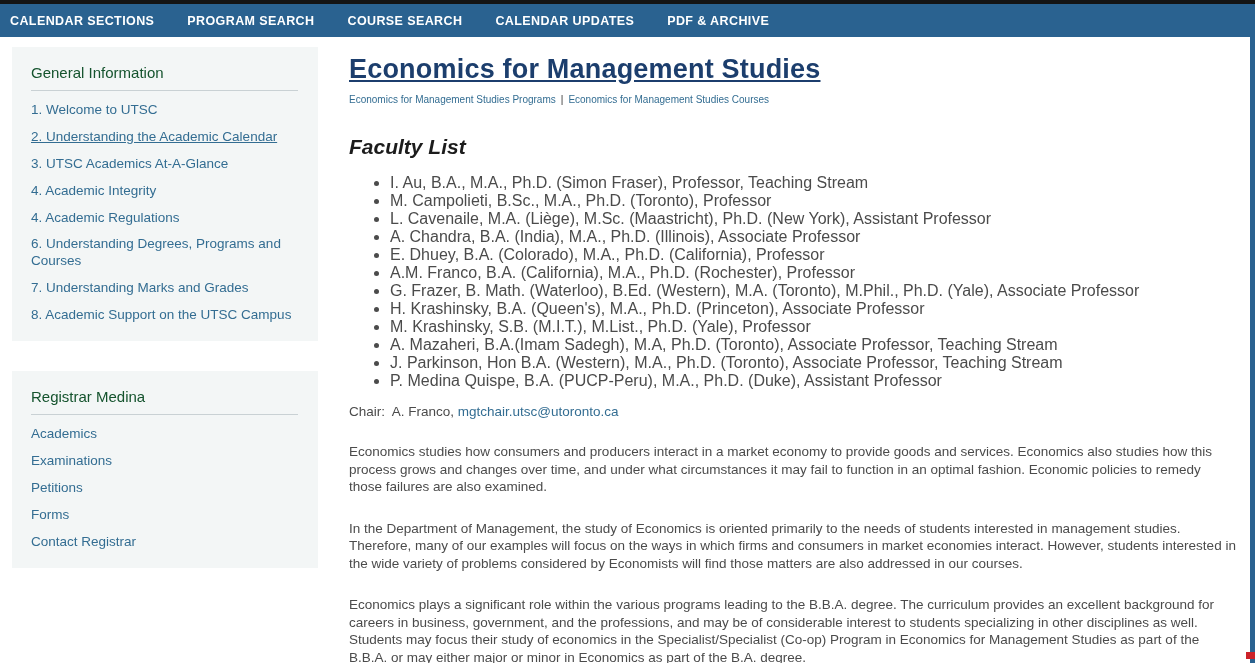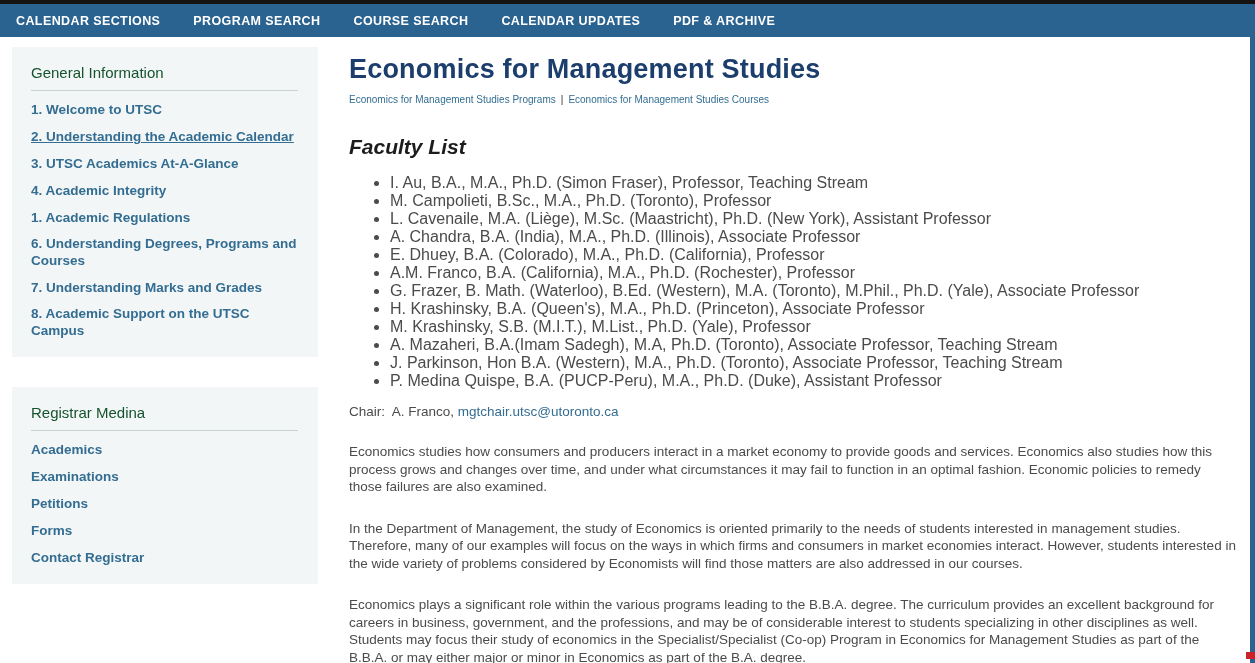--- a/index.html
+++ b/index.html
@@ -13,47 +13,47 @@
   *{box-sizing:border-box;}
   html,body{margin:0;padding:0;}
   body{
     width:1255px;height:663px;overflow:hidden;position:relative;
     background:#ffffff;
     font-family:"Liberation Sans", sans-serif;
   }
   .top-strip{height:4px;background:#141414;width:100%;}
   .navbar{
     height:33px;background:var(--nav-bg,#2a6290);
-    display:flex;align-items:center;padding-left:16px;
+    display:flex;align-items:center;padding-left:10px;
   }
   .nav-item{
     color:#ffffff;font-size:12.5px;font-weight:bold;letter-spacing:.4px;
     text-decoration:none;margin-right:33px;white-space:nowrap;cursor:pointer;
   }
   .page{display:flex;align-items:flex-start;}
   .sidebar{width:306px;flex-shrink:0;margin:10px 0 0 12px;}
   .side-box{
     background:var(--side-bg,#f3f6f6);
     padding:17px 20px 18px 19px;margin-bottom:30px;
   }
   .side-title{
     font-size:15px;font-weight:400;color:#14532d;margin:0 0 9px 0;
   }
   .side-rule{border:none;border-top:1px solid #c9d1d4;margin:0 0 4px 0;}
-  .side-list{list-style:none;margin:0;padding:0;font-weight:bold;}
+  .side-list{list-style:none;margin:0;padding:0;}
   .side-list li{margin-top:9px;}
   .side-list a{
     color:var(--link,#336d92);font-size:13.5px;line-height:17px;
     text-decoration:none;cursor:pointer;display:inline-block;
   }
   .side-list a.underlined{text-decoration:underline;}
   .content{margin-left:31px;width:888px;}
   .page-title{
     color:var(--title-navy,#1c3e6d);font-size:27px;font-weight:bold;
-    margin:17px 0 0 0;letter-spacing:.2px;
+    margin:17px 0 0 0;letter-spacing:.2px;text-decoration:underline;
   }
   .breadcrumb{margin-top:9px;font-size:10px;color:#333;}
   .breadcrumb a{color:var(--link,#336d92);text-decoration:none;cursor:pointer;}
   .breadcrumb .sep{color:#333333;margin:0 5px;}
   .faculty-title{color:#1c1c1c;font-size:21px;font-weight:bold;margin:30px 0 0 0;font-style:italic;}
   .faculty-list{
     margin:15px 0 0 0;padding-left:41px;
     font-size:16px;color:var(--text,#4b4b4b);
   }
   .faculty-list li{line-height:18px;}
@@ -90,21 +90,21 @@
 
   <aside class="sidebar">
     <section class="side-box">
       <h2 class="side-title">General Information</h2>
       <hr class="side-rule">
       <ul class="side-list">
         <li><a>1. Welcome to UTSC</a></li>
         <li><a class="underlined">2. Understanding the Academic Calendar</a></li>
         <li><a>3. UTSC Academics At-A-Glance</a></li>
         <li><a>4. Academic Integrity</a></li>
-        <li><a>1. Academic Regulations</a></li>
+        <li><a>4. Academic Regulations</a></li>
         <li><a>6. Understanding Degrees, Programs and Courses</a></li>
         <li><a>7. Understanding Marks and Grades</a></li>
         <li><a>8. Academic Support on the UTSC Campus</a></li>
       </ul>
     </section>
 
     <section class="side-box">
       <h2 class="side-title">Registrar Medina</h2>
       <hr class="side-rule">
       <ul class="side-list">

